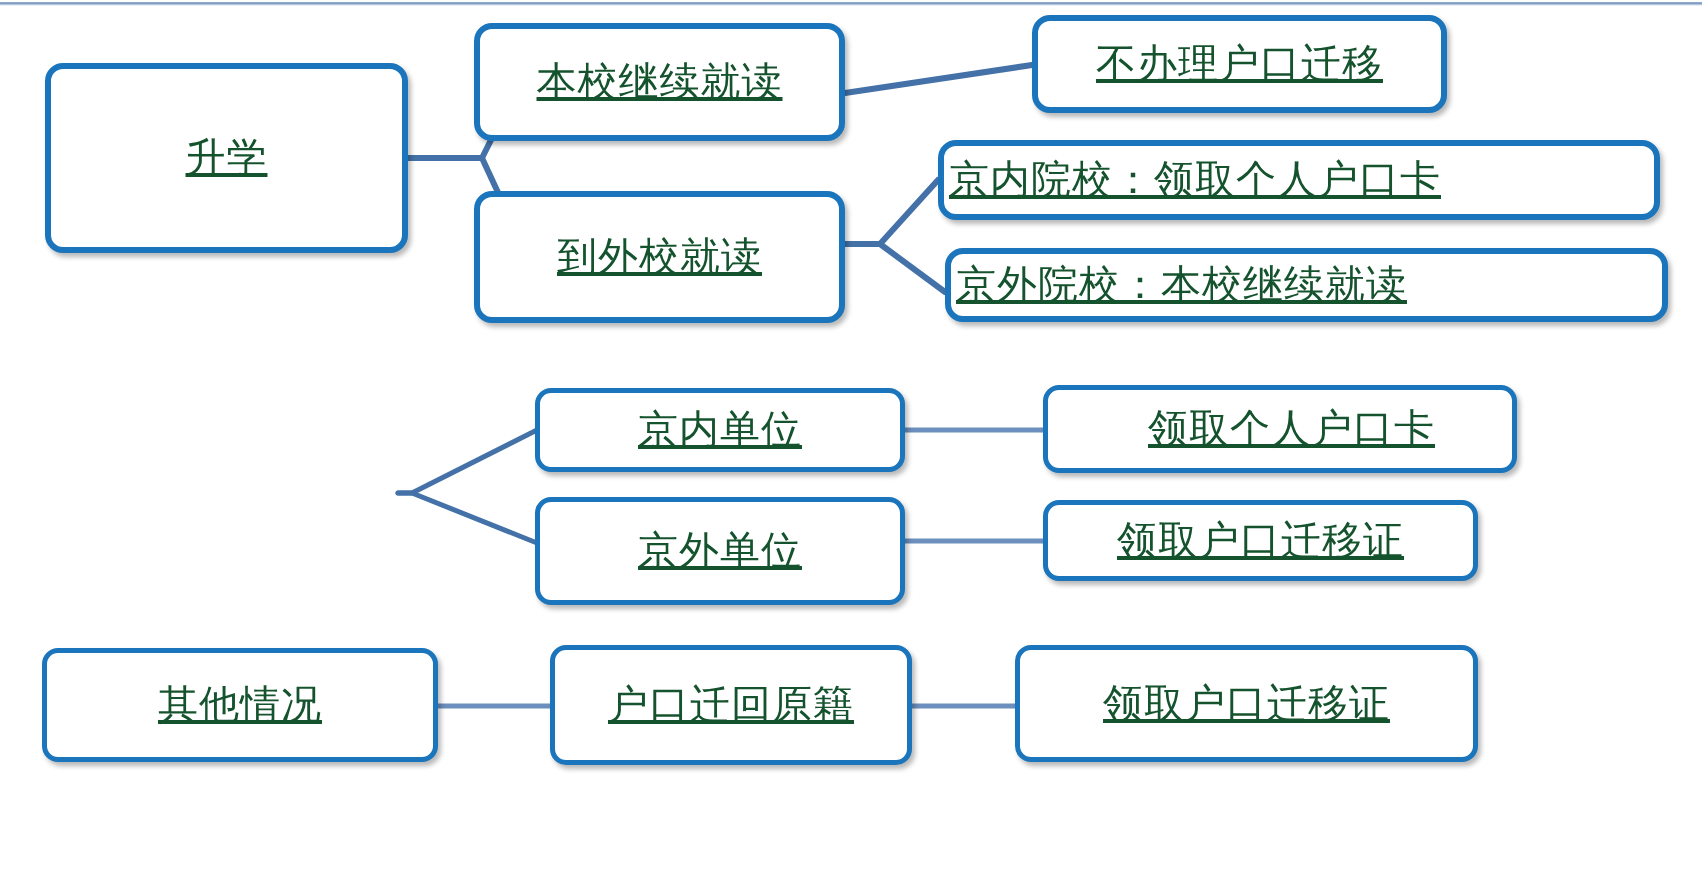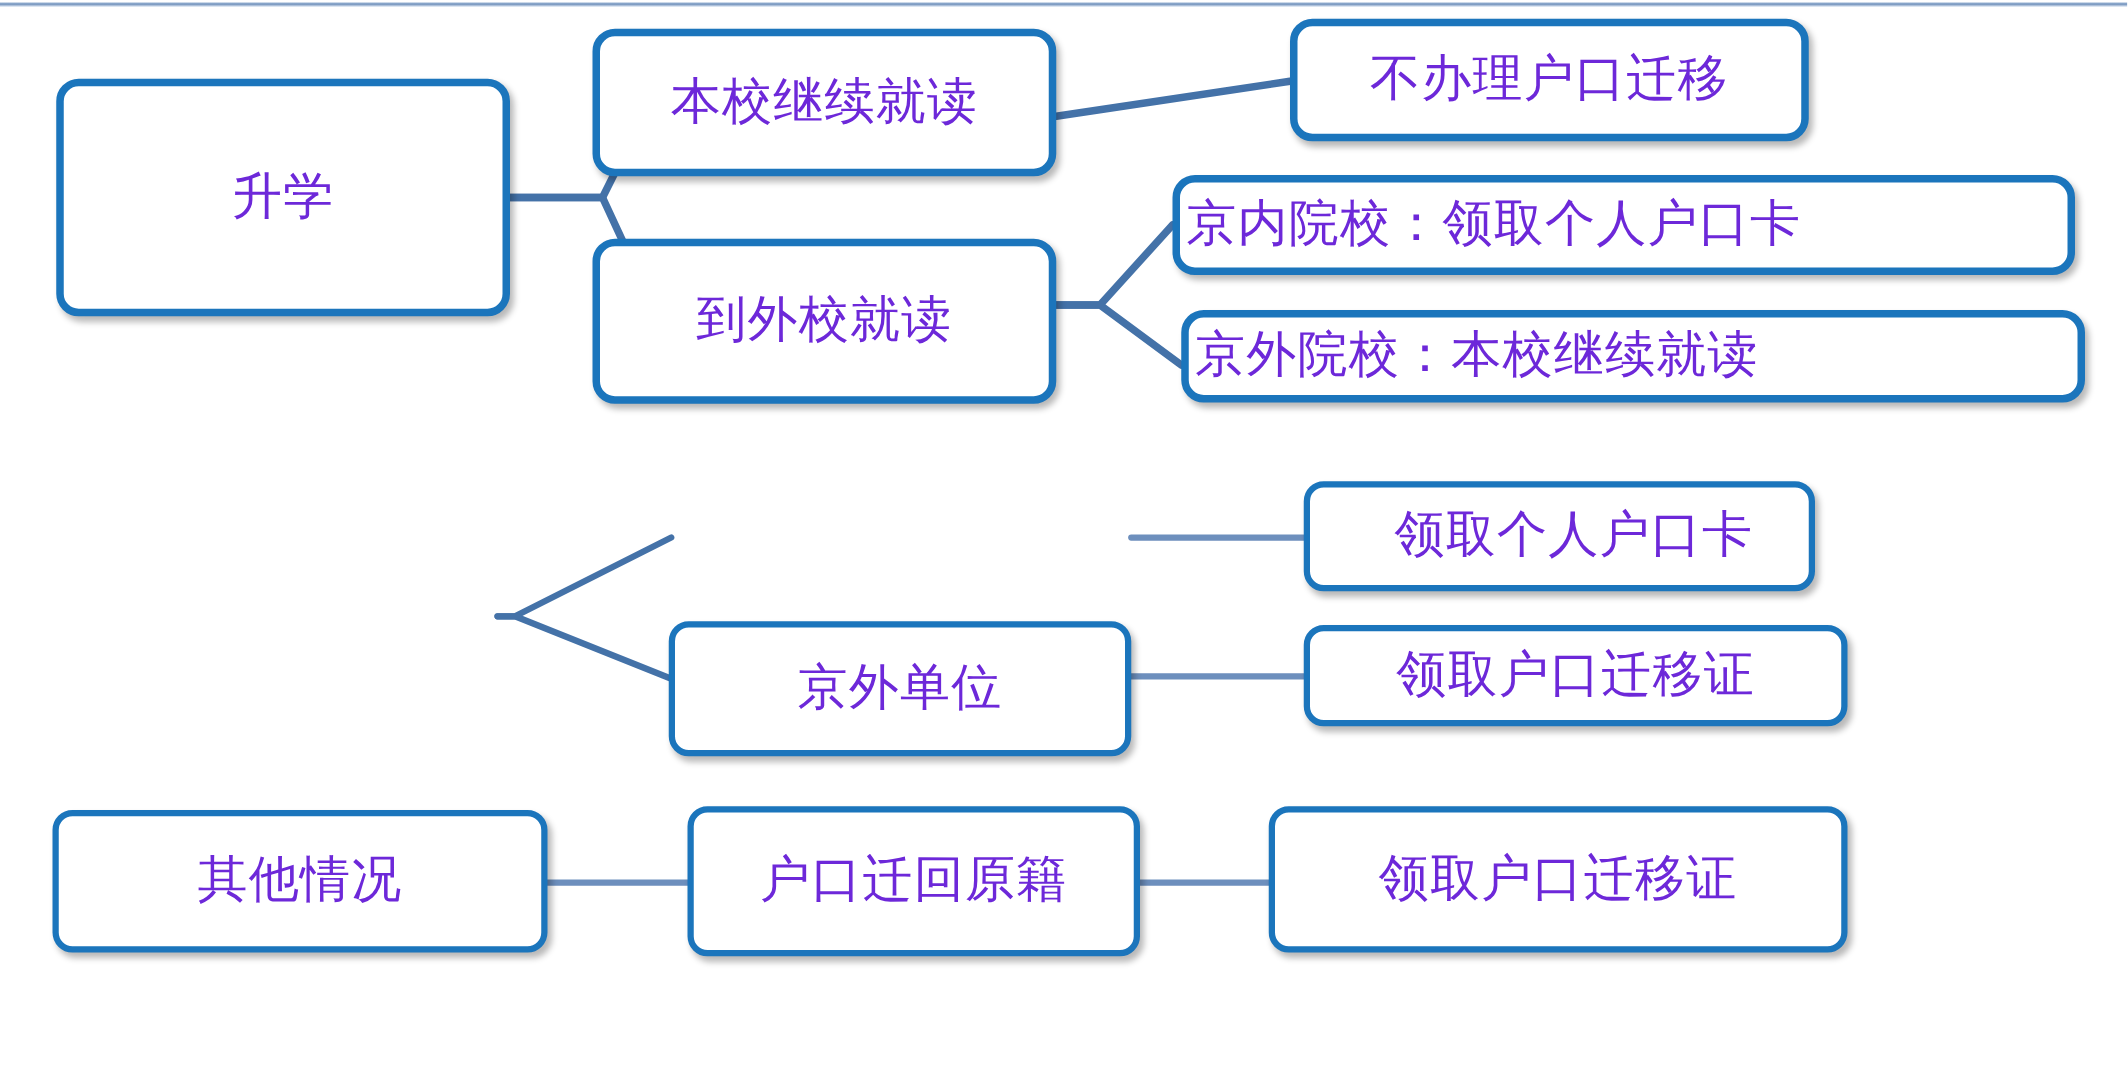--- a/index.html
+++ b/index.html
@@ -32,26 +32,27 @@
   .node {
     position: absolute;
     box-sizing: border-box;
     background: #ffffff;
     border: 6px solid #1b75bc;
     border-radius: 18px;
     display: flex;
     align-items: center;
     justify-content: center;
     text-align: center;
-    color: #6d28d9;
+    color: #14532d;
     font-size: 40px;
     line-height: 1.28;
     letter-spacing: 1px;
     box-shadow: 3px 4px 5px rgba(0,0,0,0.28);
     z-index: 3;
+    text-decoration: underline;
   }
   .node.thin { border-width: 5px; border-radius: 16px; }
   .node .txt { display: block; white-space: pre-line; padding: 0 6px; }
   .node.two-line { font-size: 38px; line-height: 1.45; }
   .node.ljust { justify-content: flex-start; }
   .node.ljust .txt { padding-left: 5px; }
 </style>
 </head>
 <body>
 
@@ -98,22 +99,25 @@
 
   <div class="node ljust" style="left:938px; top:140px; width:722px; height:80px;">
     <span class="txt">京内院校：领取个人户口卡</span>
   </div>
 
   <div class="node ljust" style="left:945px; top:248px; width:723px; height:74px;">
     <span class="txt">京外院校：本校继续就读</span>
   </div>
 
 
+  <div class="node thin" style="left:535px; top:388px; width:370px; height:84px;">
+    <span class="txt">京内单位</span>
+  </div>
 
-  <div class="node thin" style="left:1043px; top:385px; width:409px; height:88px;padding-left:23px;">
+  <div class="node thin" style="left:1043px; top:385px; width:474px; height:88px;padding-left:23px;">
     <span class="txt">领取个人户口卡</span>
   </div>
 
   <div class="node thin" style="left:535px; top:497px; width:370px; height:108px;">
     <span class="txt">京外单位</span>
   </div>
 
   <div class="node thin" style="left:1043px; top:500px; width:435px; height:81px;">
     <span class="txt">领取户口迁移证</span>
   </div>

